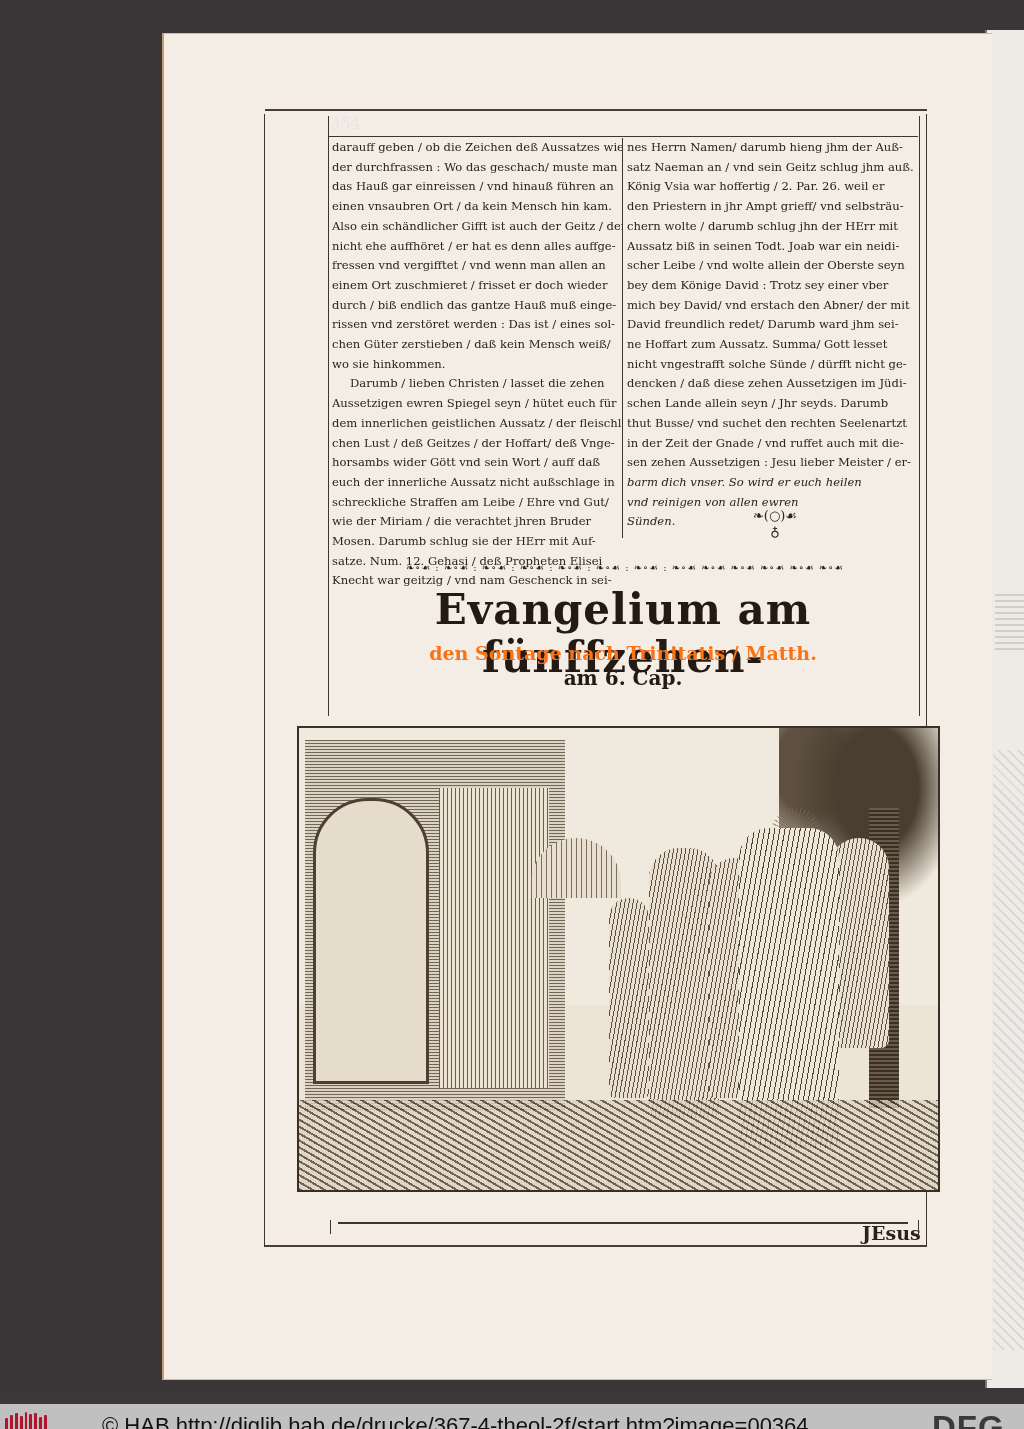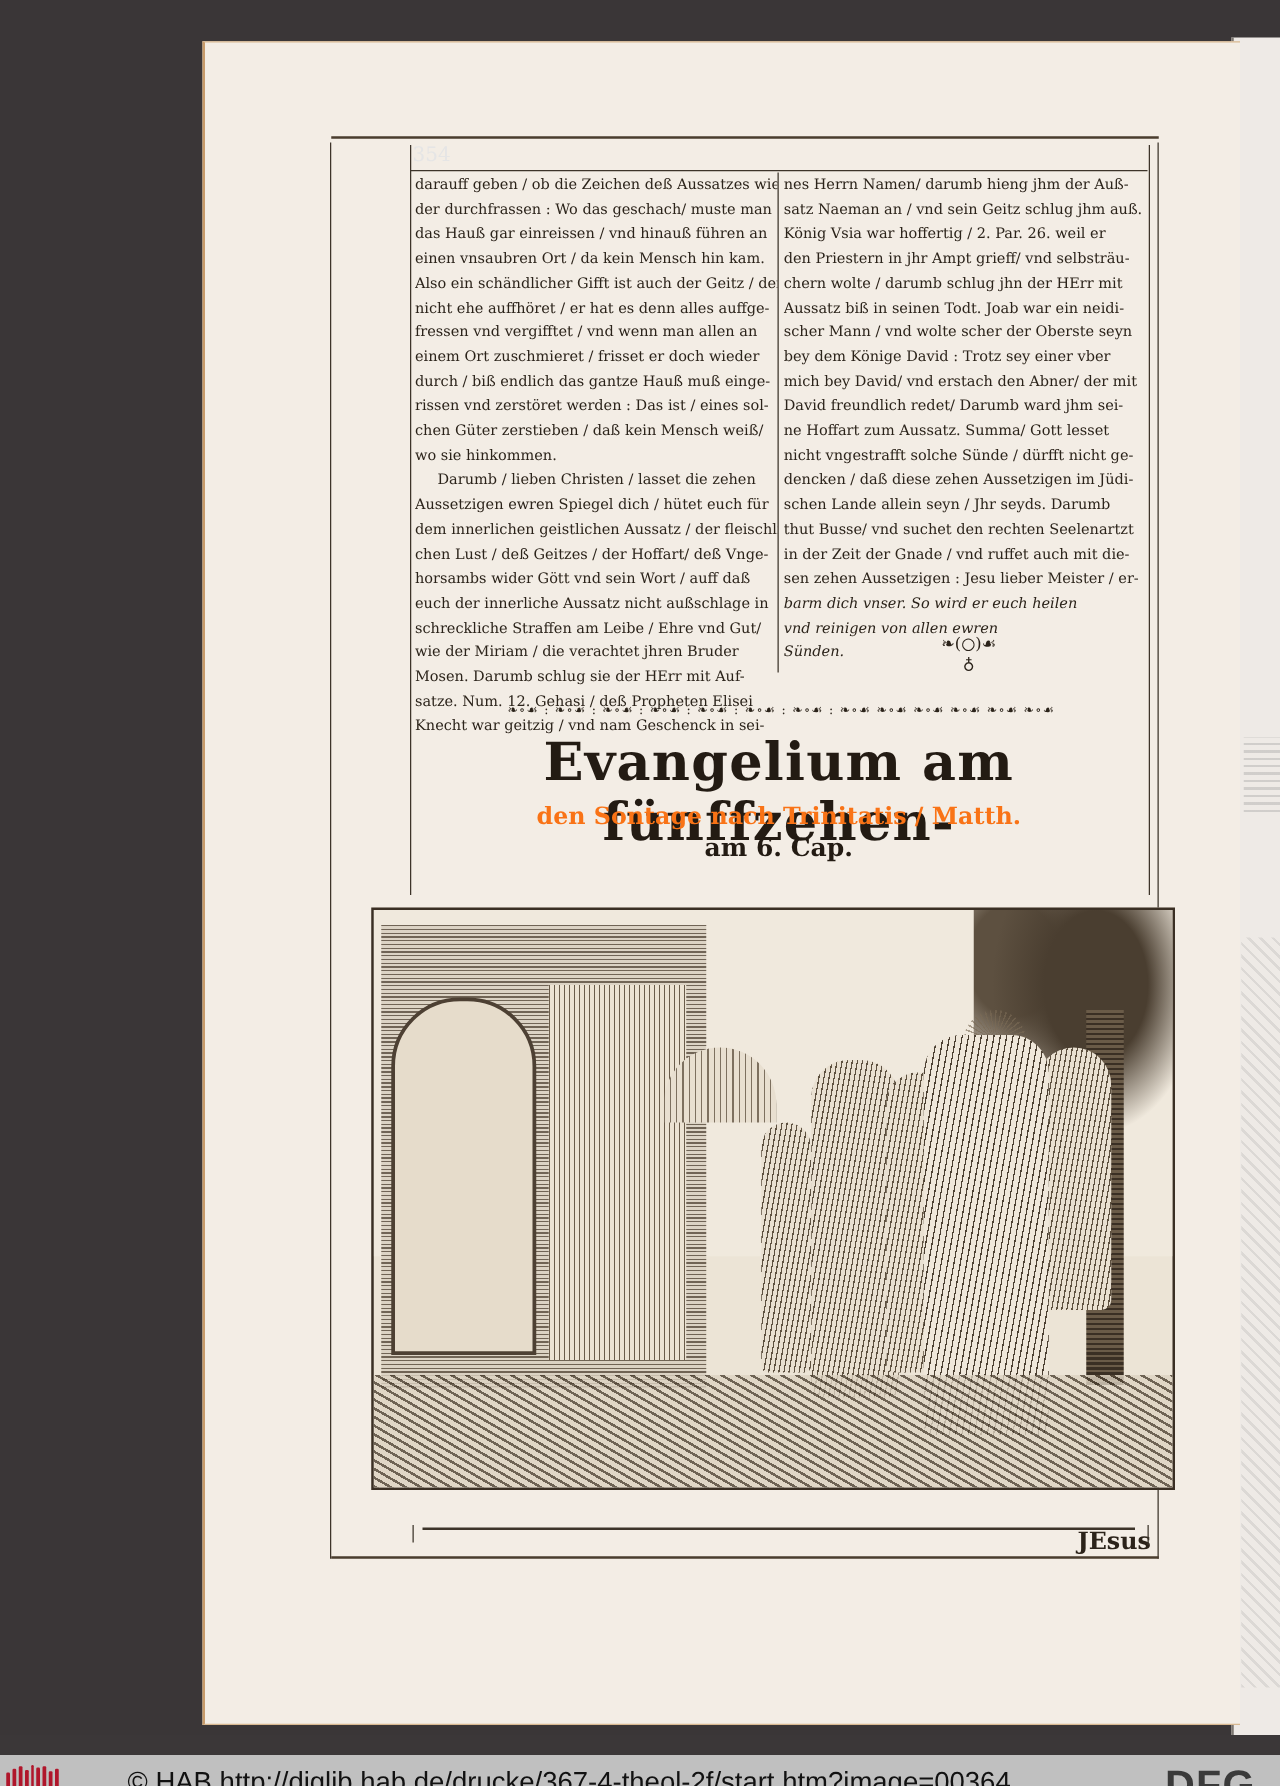--- a/index.html
+++ b/index.html
@@ -135,40 +135,40 @@
     <span class="line">einen vnsaubren Ort / da kein Mensch hin kam.</span>
     <span class="line">Also ein schändlicher Gifft ist auch der Geitz / der</span>
     <span class="line">nicht ehe auffhöret / er hat es denn alles auffge-</span>
     <span class="line">fressen vnd vergifftet / vnd wenn man allen an</span>
     <span class="line">einem Ort zuschmieret / frisset er doch wieder</span>
     <span class="line">durch / biß endlich das gantze Hauß muß einge-</span>
     <span class="line">rissen vnd zerstöret werden : Das ist / eines sol-</span>
     <span class="line">chen Güter zerstieben / daß kein Mensch weiß/</span>
     <span class="line">wo sie hinkommen.</span>
     <span class="line indent">Darumb / lieben Christen / lasset die zehen</span>
-    <span class="line">Aussetzigen ewren Spiegel dich / hütet euch für</span>
+    <span class="line">Aussetzigen ewren Spiegel seyn / hütet euch für</span>
     <span class="line">dem innerlichen geistlichen Aussatz / der fleischli-</span>
     <span class="line">chen Lust / deß Geitzes / der Hoffart/ deß Vnge-</span>
     <span class="line">horsambs wider Gött vnd sein Wort / auff daß</span>
     <span class="line">euch der innerliche Aussatz nicht außschlage in</span>
     <span class="line">schreckliche Straffen am Leibe / Ehre vnd Gut/</span>
     <span class="line">wie der Miriam / die verachtet jhren Bruder</span>
     <span class="line">Mosen. Darumb schlug sie der HErr mit Auf-</span>
     <span class="line">satze. Num. 12. Gehasi / deß Propheten Elisei</span>
     <span class="line">Knecht war geitzig / vnd nam Geschenck in sei-</span>
   </div>
 <div class="col-divider"></div>
 <div class="col col-right" id="col-right">
     <span class="line">nes Herrn Namen/ darumb hieng jhm der Auß-</span>
     <span class="line">satz Naeman an / vnd sein Geitz schlug jhm auß.</span>
     <span class="line">König Vsia war hoffertig / 2. Par. 26. weil er</span>
     <span class="line">den Priestern in jhr Ampt grieff/ vnd selbsträu-</span>
     <span class="line">chern wolte / darumb schlug jhn der HErr mit</span>
     <span class="line">Aussatz biß in seinen Todt. Joab war ein neidi-</span>
-    <span class="line">scher Mann / vnd wolte scher der Oberste seyn</span>
+    <span class="line">scher Leibe / vnd wolte allein der Oberste seyn</span>
     <span class="line">bey dem Könige David : Trotz sey einer vber</span>
     <span class="line">mich bey David/ vnd erstach den Abner/ der mit</span>
     <span class="line">David freundlich redet/ Darumb ward jhm sei-</span>
     <span class="line">ne Hoffart zum Aussatz. Summa/ Gott lesset</span>
     <span class="line">nicht vngestrafft solche Sünde / dürfft nicht ge-</span>
     <span class="line">dencken / daß diese zehen Aussetzigen im Jüdi-</span>
     <span class="line">schen Lande allein seyn / Jhr seyds. Darumb</span>
     <span class="line">thut Busse/ vnd suchet den rechten Seelenartzt</span>
     <span class="line">in der Zeit der Gnade / vnd ruffet auch mit die-</span>
     <span class="line">sen zehen Aussetzigen : Jesu lieber Meister / er-</span>

